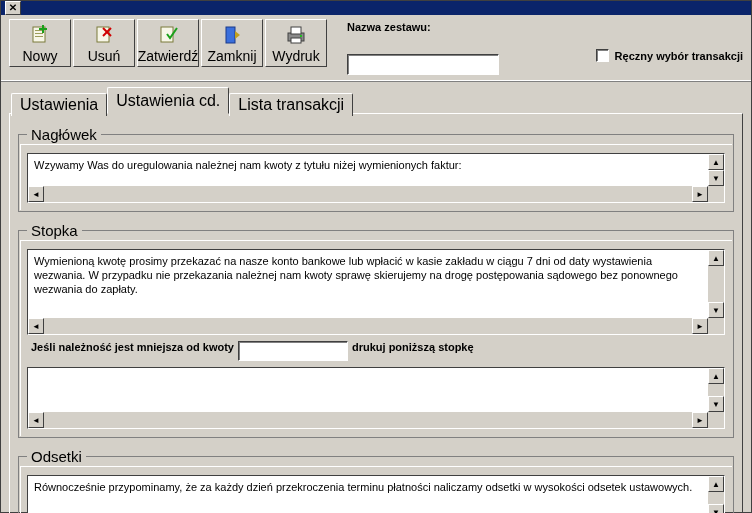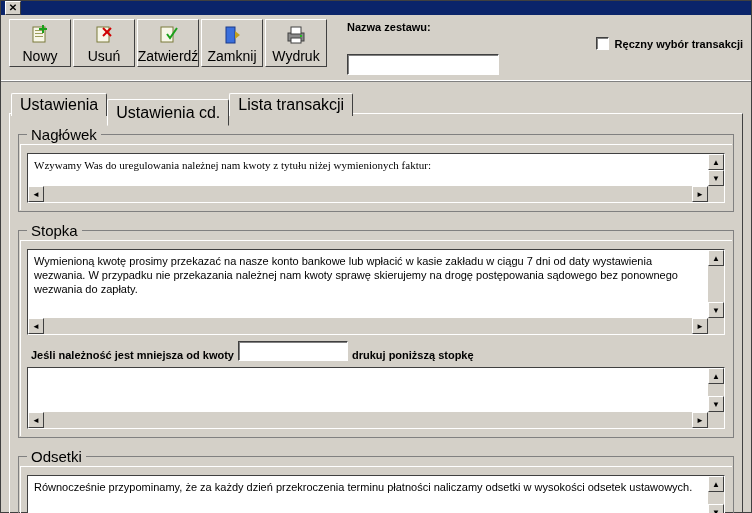--- a/index.html
+++ b/index.html
@@ -82,21 +82,21 @@
     border-left: 1px solid #404040;
     border-right: 1px solid #fff;
     border-bottom: 1px solid #fff;
     box-shadow: inset 1px 1px 0 #808080;
     padding: 2px 4px;
     font-family: inherit; font-size: 11px;
   }
   .checkbox-row {
     display:flex; align-items:center; gap:6px;
     font-weight: bold;
-    margin-top: 16px;
+    margin-top: 28px;
   }
   .cb {
     width:13px; height:13px;
     background:#fff;
     border-top:1px solid #404040; border-left:1px solid #404040;
     border-right:1px solid #fff; border-bottom:1px solid #fff;
     box-shadow: inset 1px 1px 0 #808080;
   }
   .tabstrip {
     display:flex;
@@ -112,21 +112,21 @@
     position:relative;
     top:1px;
     font-size:16px;
     cursor: default;
     border-top-left-radius:2px;
     border-top-right-radius:2px;
   }
   .tab.active {
     background:#d4d0c8;
     border-bottom:1px solid #d4d0c8;
-    top:13px;
+    top:1px;
     z-index:2;
     padding-top:4px;
   }
   .tab:not(.active) {
     top:3px;
     padding-top:2px;
     padding-bottom:2px;
   }
   .tab-panel {
     margin: 0 8px 8px 8px;
@@ -187,29 +187,29 @@
     background:#d4d0c8;
     border-top:1px solid #fff; border-left:1px solid #fff;
     border-right:1px solid #404040; border-bottom:1px solid #404040;
     display:flex; align-items:center; justify-content:center;
     font-size:8px; color:#000;
   }
   .sb-corner {
     position:absolute; right:0; bottom:0; width:16px; height:16px;
     background:#d4d0c8;
   }
-  .rt-compact .rt-text { min-height: 20px; height: 34px; font-family: Liberation Serif, serif; }
+  .rt-compact .rt-text { min-height: 20px; height: 34px; }
   .rt-compact { height: 50px; }
   .rt-mid { height: 86px; }
   .rt-mid .rt-text { height: 50px; }
   .rt-tall { height: 62px; }
   .rt-tall .rt-text { height: 46px; }
 
   .thresh-row {
-    display:flex; align-items:flex-end; gap:4px;
+    display:flex; align-items:flex-start; gap:4px;
     margin: 6px 4px 6px 4px;
   }
   .thresh-row .lab { font-weight:bold; }
   .thresh-row input {
     width:110px; height:20px;
     border-top:1px solid #404040; border-left:1px solid #404040;
     border-right:1px solid #fff; border-bottom:1px solid #fff;
     box-shadow: inset 1px 1px 0 #808080;
     background:#fff; font-family:inherit; font-size:11px; padding:2px 4px;
   }

